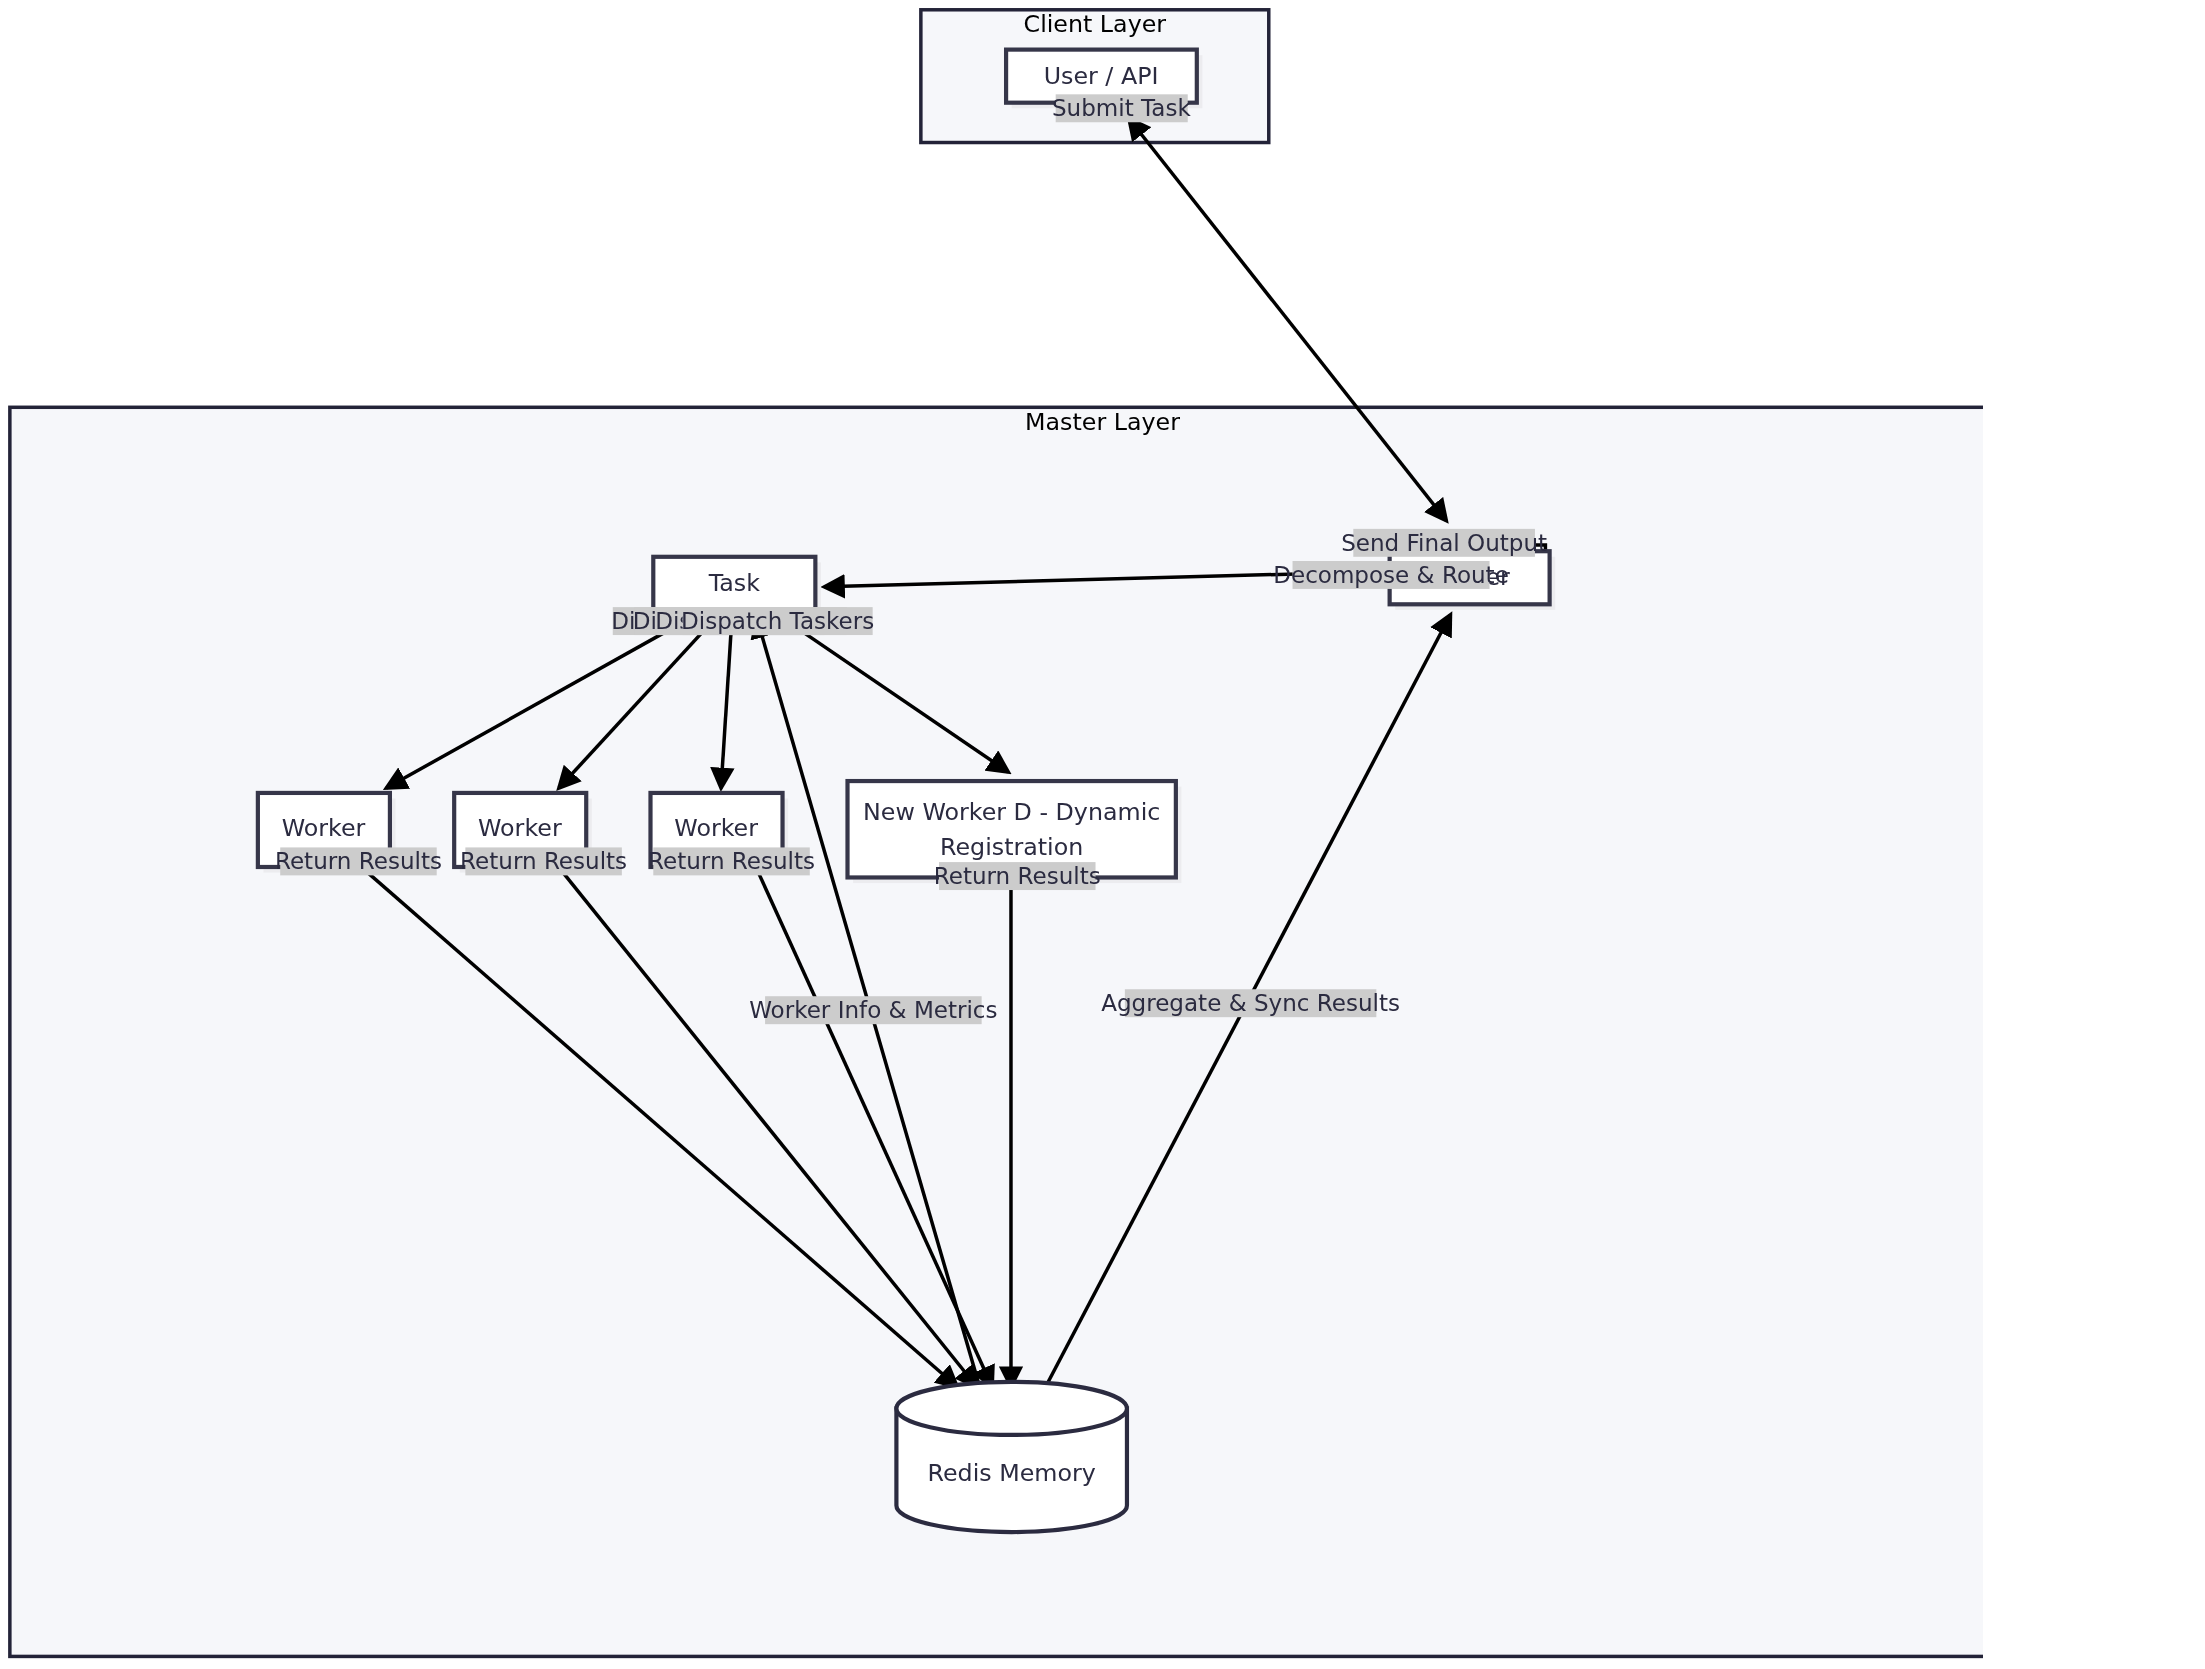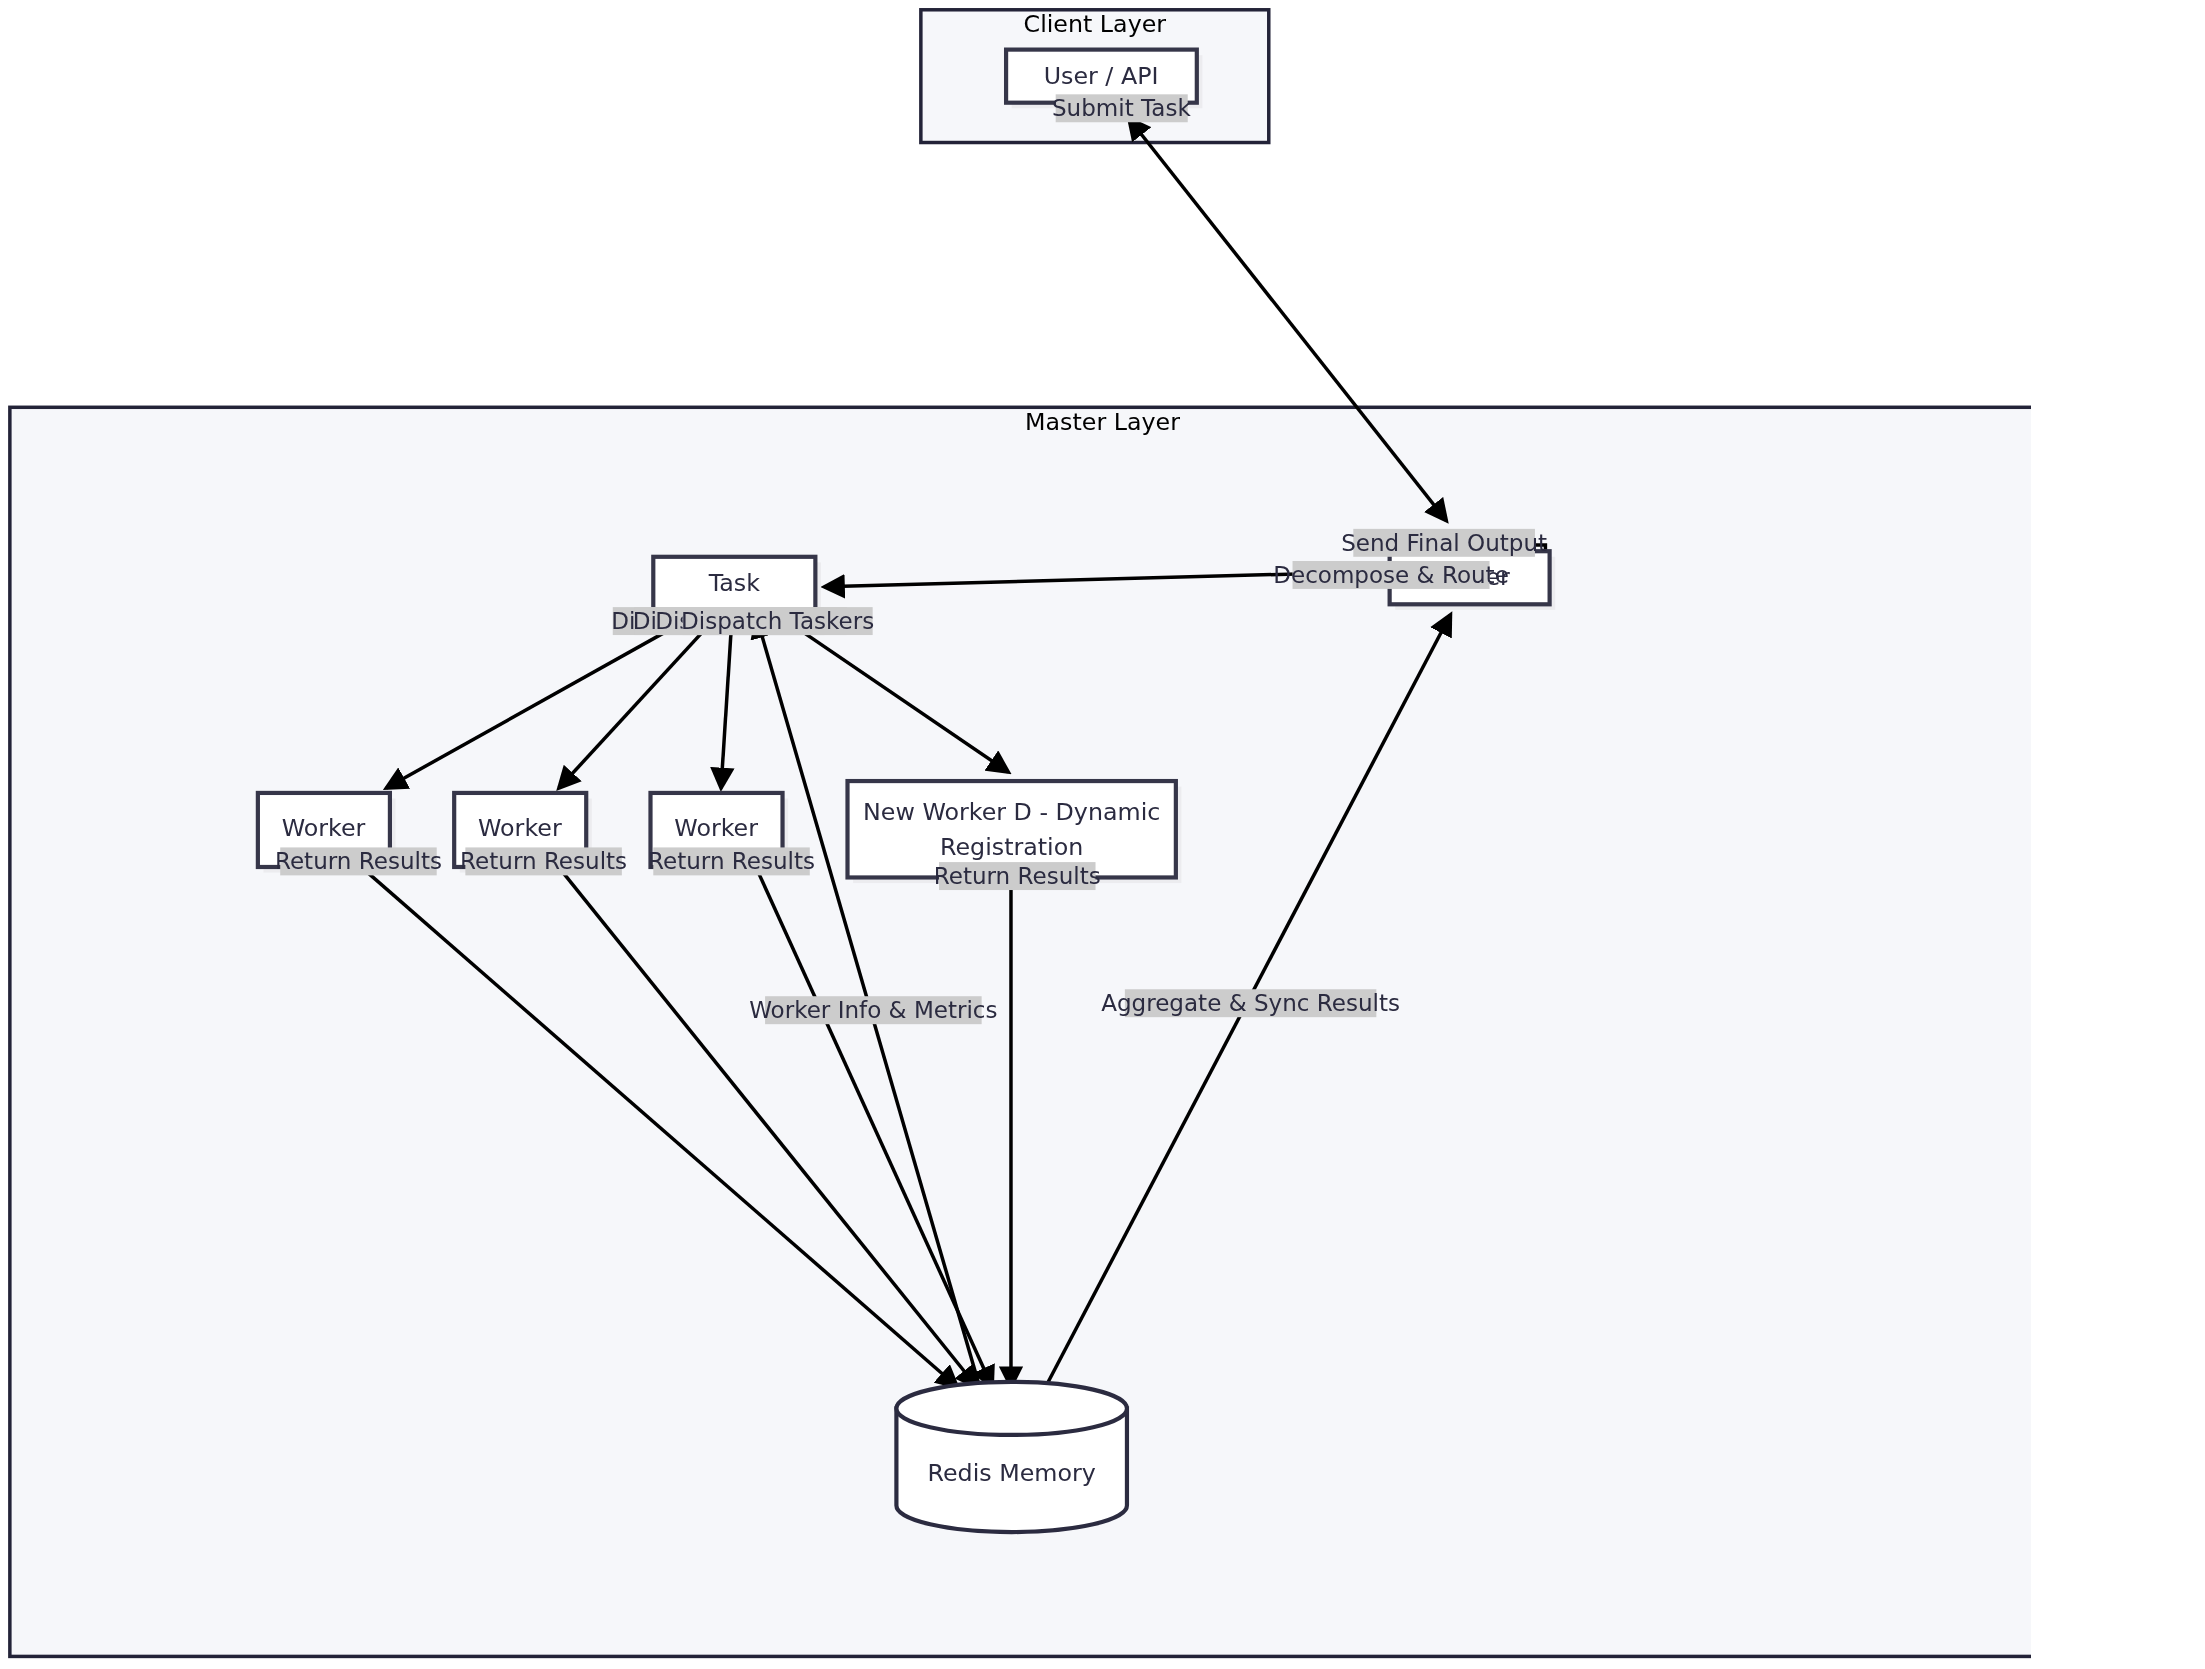--- a/index.html
+++ b/index.html
@@ -9,21 +9,20 @@
   }
   body {
     font-family: "DejaVu Sans", sans-serif;
   }
   #stage {
     position: relative;
     width: 1983px;
     height: 1669px;
     background: #ffffff;
     overflow: hidden;
-    padding-left: 48px;
   }
   svg#diagram {
     position: absolute;
     left: 0;
     top: 0;
     width: 2205px;
     height: 1669px;
   }
   .cluster-rect {
     fill: #f6f7fa;

